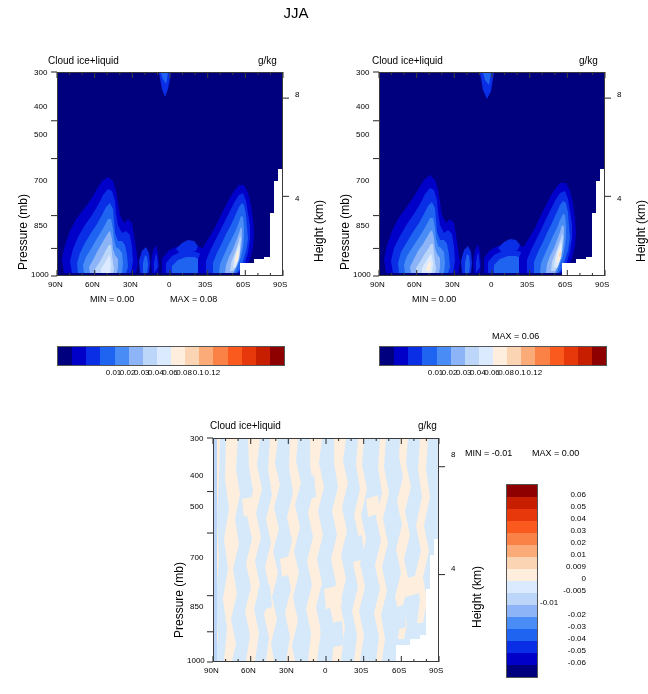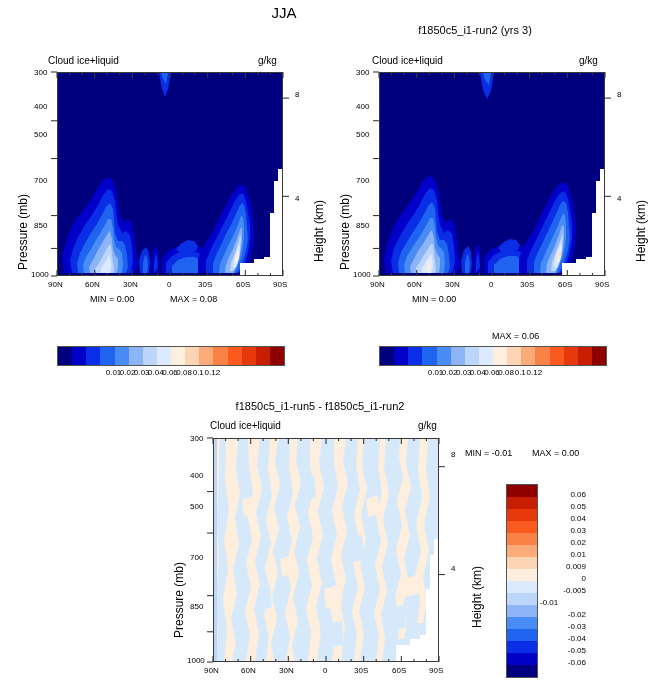--- a/index.html
+++ b/index.html
@@ -15,21 +15,21 @@
   .frame{position:absolute;border:1.3px solid #3a3a3a;box-sizing:border-box;overflow:hidden;background:#00008e;}
   .cbar{position:absolute;display:flex;border:1px solid #555;box-sizing:content-box;}
   .cbar div{flex:1 1 auto;height:100%;}
   .vcbar{position:absolute;display:flex;flex-direction:column;border:1px solid #555;}
   .vcbar div{flex:1 1 auto;width:100%;}
   svg{display:block;}
 </style>
 </head>
 <body>
 
-<div class="abs ttl" style="left:4px;top:4px;width:560px;">JJA</div>
+<div class="abs ttl" style="left:16px;top:4px;width:560px;">JJA</div>
 
 <div class="abs" style="left:0;top:22px;width:324px;height:370px;">
 
 
   <div class="abs lbl" style="left:48px;top:33px;">Cloud ice+liquid</div>
   <div class="abs lbl" style="left:258px;top:33px;">g/kg</div>
 
   <div class="abs" style="left:16px;top:248px;">
     <div class="vrot">Pressure (mb)</div>
   </div>
@@ -124,21 +124,20 @@
       <span class="lbl8" style="position: absolute; left: 43.75%; transform: translateX(-50%); top: 0px;">0.04</span>
       <span class="lbl8" style="position: absolute; left: 50%; transform: translateX(-50%); top: 0px;">0.06</span>
       <span class="lbl8" style="position: absolute; left: 56.25%; transform: translateX(-50%); top: 0px;">0.08</span>
       <span class="lbl8" style="position: absolute; left: 62.5%; transform: translateX(-50%); top: 0px;">0.1</span>
       <span class="lbl8" style="position: absolute; left: 68.75%; transform: translateX(-50%); top: 0px;">0.12</span>
     </div>
 </div>
 
 <div class="abs" style="left:324px;top:22px;width:324px;height:370px;">
 
-  <div class="abs ptitle" style="left:6px;top:2px;width:290px;">f1850c5_i1-run2 (yrs 3)</div>
 
   <div class="abs lbl" style="left:48px;top:33px;">Cloud ice+liquid</div>
   <div class="abs lbl" style="left:255px;top:33px;">g/kg</div>
 
   <div class="abs" style="left:14px;top:248px;">
     <div class="vrot">Pressure (mb)</div>
   </div>
   <div class="abs" style="left:310px;top:240px;">
     <div class="vrot">Height (km)</div>
   </div>
@@ -223,21 +222,20 @@
       <span class="lbl8" style="position: absolute; left: 43.75%; transform: translateX(-50%); top: 0px;">0.04</span>
       <span class="lbl8" style="position: absolute; left: 50%; transform: translateX(-50%); top: 0px;">0.06</span>
       <span class="lbl8" style="position: absolute; left: 56.25%; transform: translateX(-50%); top: 0px;">0.08</span>
       <span class="lbl8" style="position: absolute; left: 62.5%; transform: translateX(-50%); top: 0px;">0.1</span>
       <span class="lbl8" style="position: absolute; left: 68.75%; transform: translateX(-50%); top: 0px;">0.12</span>
     </div>
 </div>
 
 <div class="abs" style="left:140px;top:398px;width:508px;height:296px;">
 
-  <div class="abs ptitle" style="left:20px;top:2px;width:320px;">f1850c5_i1-run5 - f1850c5_i1-run2</div>
 
   <div class="abs lbl" style="left:70px;top:22px;">Cloud ice+liquid</div>
   <div class="abs lbl" style="left:278px;top:22px;">g/kg</div>
 
   <div class="abs" style="left:32px;top:240px;">
     <div class="vrot">Pressure (mb)</div>
   </div>
   <div class="abs" style="left:330px;top:230px;">
     <div class="vrot">Height (km)</div>
   </div>

